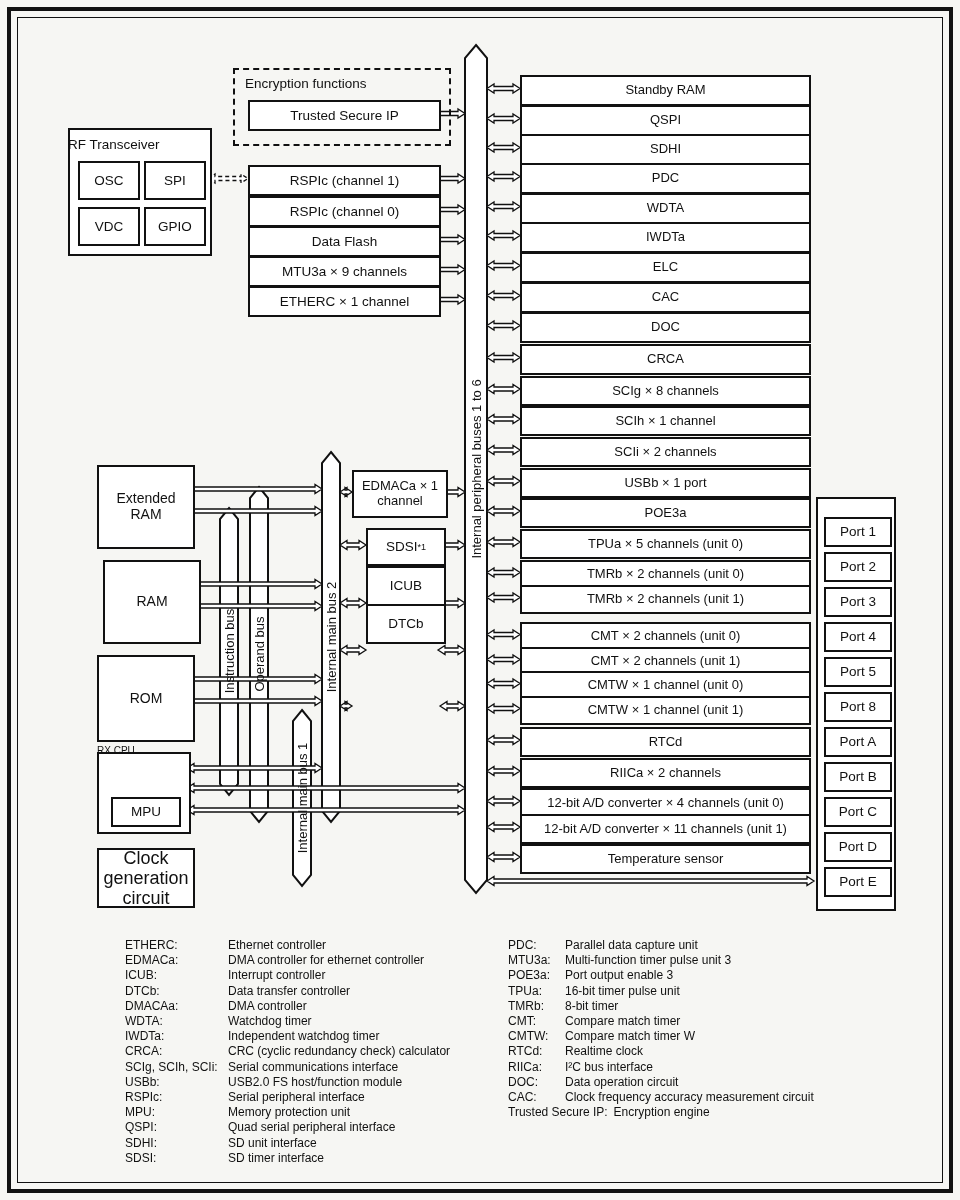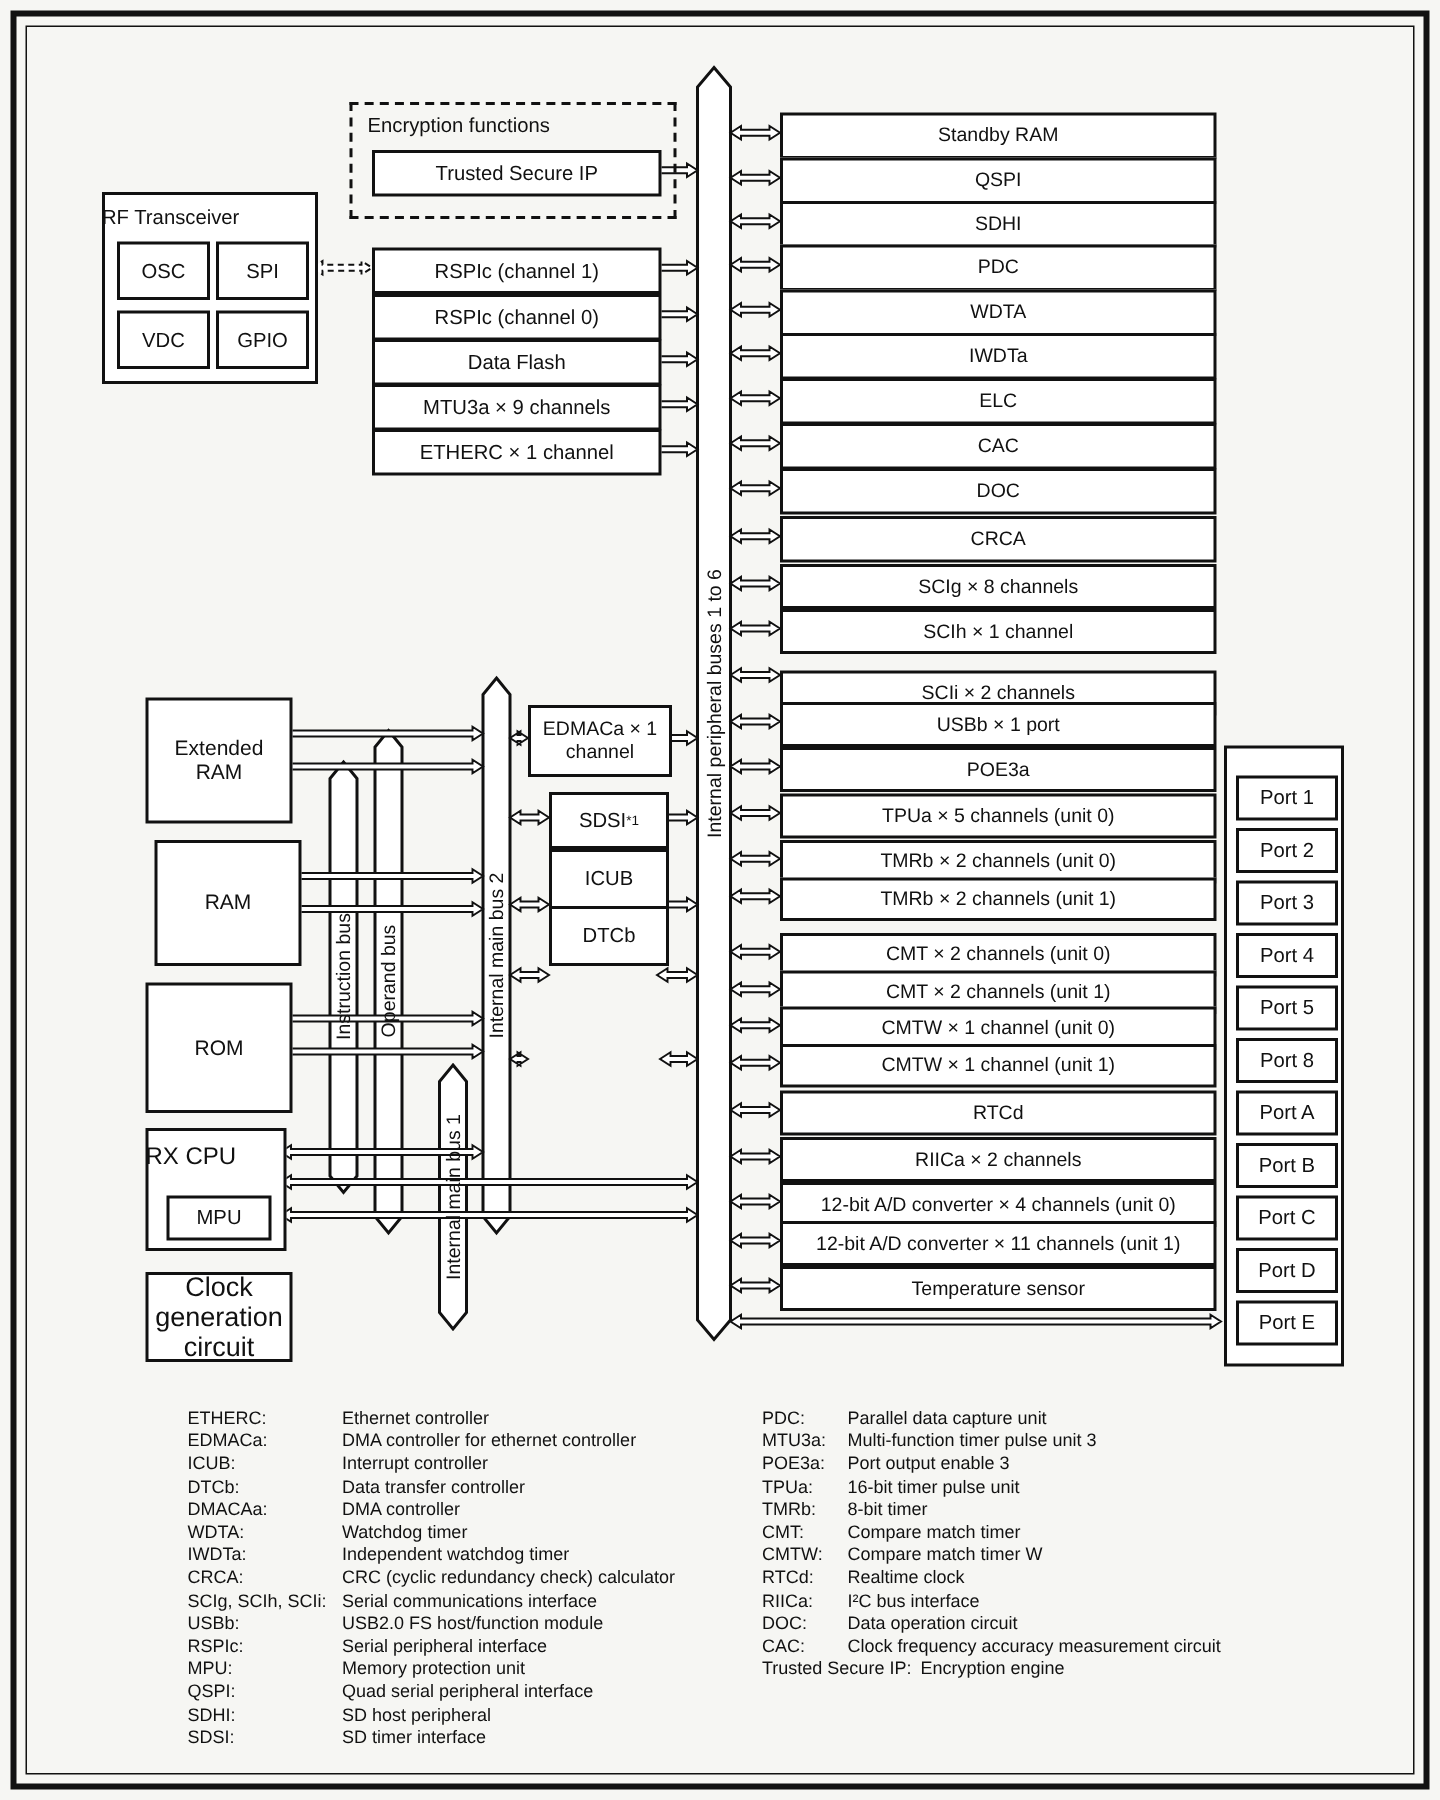--- a/index.html
+++ b/index.html
@@ -119,21 +119,21 @@
   <div class="vlabel" style="left:476px;top:469px">Internal peripheral buses 1 to 6</div>
   <div class="vlabel" style="left:229px;top:651px">Instruction bus</div>
   <div class="vlabel" style="left:259px;top:654px">Operand bus</div>
   <div class="vlabel" style="left:302px;top:798px">Internal main bus 1</div>
   <div class="vlabel" style="left:331px;top:637px">Internal main bus 2</div>
 
   <div class="box" style="left:97px;top:465px;width:90px;height:80px;font-size:14px">Extended RAM</div>
   <div class="box" style="left:103px;top:560px;width:90px;height:80px;font-size:14px">RAM</div>
   <div class="box" style="left:97px;top:655px;width:90px;height:83px;font-size:14px">ROM</div>
   <div class="obox" style="left:97px;top:752px;width:90px;height:78px"></div>
-  <div class="clabel" style="left:97px;top:763px;width:90px;font-size:16px">RX CPU</div>
+  <div class="clabel" style="left:97px;top:745px;width:90px;font-size:10px">RX CPU</div>
   <div class="box" style="left:111px;top:797px;width:62px;height:26px">MPU</div>
   <div class="box" style="left:97px;top:848px;width:90px;height:56px;font-size:18px">Clock generation circuit</div>
 
   <div class="box" style="left:352px;top:470px;width:88px;height:44px;font-size:13px">EDMACa × 1 channel</div>
   <div class="box" style="left:366px;top:528px;width:72px;height:34px">
     <span>SDSI</span>
       <sup>*1</sup>
   </div>
   <div class="box" style="left:366px;top:566px;width:72px;height:36px">ICUB</div>
   <div class="box" style="left:366px;top:604px;width:72px;height:36px">DTCb</div>
@@ -143,21 +143,21 @@
   <div class="box rc" style="top:134px;height:27px">SDHI</div>
   <div class="box rc" style="top:163px;height:27px">PDC</div>
   <div class="box rc" style="top:193px;height:27px">WDTA</div>
   <div class="box rc" style="top:222px;height:27px">IWDTa</div>
   <div class="box rc" style="top:252px;height:27px">ELC</div>
   <div class="box rc" style="top:282px;height:27px">CAC</div>
   <div class="box rc" style="top:312px;height:27px">DOC</div>
   <div class="box rc" style="top:344px;height:27px">CRCA</div>
   <div class="box rc" style="top:376px;height:26px">SCIg × 8 channels</div>
   <div class="box rc" style="top:406px;height:26px">SCIh × 1 channel</div>
-  <div class="box rc" style="top:447px;height:26px">SCIi × 2 channels</div>
+  <div class="box rc" style="top:437px;height:26px">SCIi × 2 channels</div>
   <div class="box rc" style="top:468px;height:26px">USBb × 1 port</div>
   <div class="box rc" style="top:498px;height:26px">POE3a</div>
   <div class="box rc" style="top:529px;height:26px">TPUa × 5 channels (unit 0)</div>
   <div class="box rc" style="top:560px;height:25px">TMRb × 2 channels (unit 0)</div>
   <div class="box rc" style="top:585px;height:25px">TMRb × 2 channels (unit 1)</div>
   <div class="box rc" style="top:622px;height:25px">CMT × 2 channels (unit 0)</div>
   <div class="box rc" style="top:647px;height:25px">CMT × 2 channels (unit 1)</div>
   <div class="box rc" style="top:671px;height:25px">CMTW × 1 channel (unit 0)</div>
   <div class="box rc" style="top:696px;height:25px">CMTW × 1 channel (unit 1)</div>
   <div class="box rc" style="top:727px;height:26px">RTCd</div>
@@ -227,21 +227,21 @@
     <div class="legend-row">
         <span class="legend-term">MPU:</span>
         <span class="legend-def">Memory protection unit</span>
       </div>
     <div class="legend-row">
         <span class="legend-term">QSPI:</span>
         <span class="legend-def">Quad serial peripheral interface</span>
       </div>
     <div class="legend-row">
         <span class="legend-term">SDHI:</span>
-        <span class="legend-def">SD host peripheral</span>
+        <span class="legend-def">SD unit interface</span>
       </div>
     <div class="legend-row">
         <span class="legend-term">SDSI:</span>
         <span class="legend-def">SD timer interface</span>
       </div>
   </div>
 
   <div id="legend-right" class="legend" style="left:508px;top:938px">
     <div class="legend-row">
         <span class="legend-term">PDC:</span>

